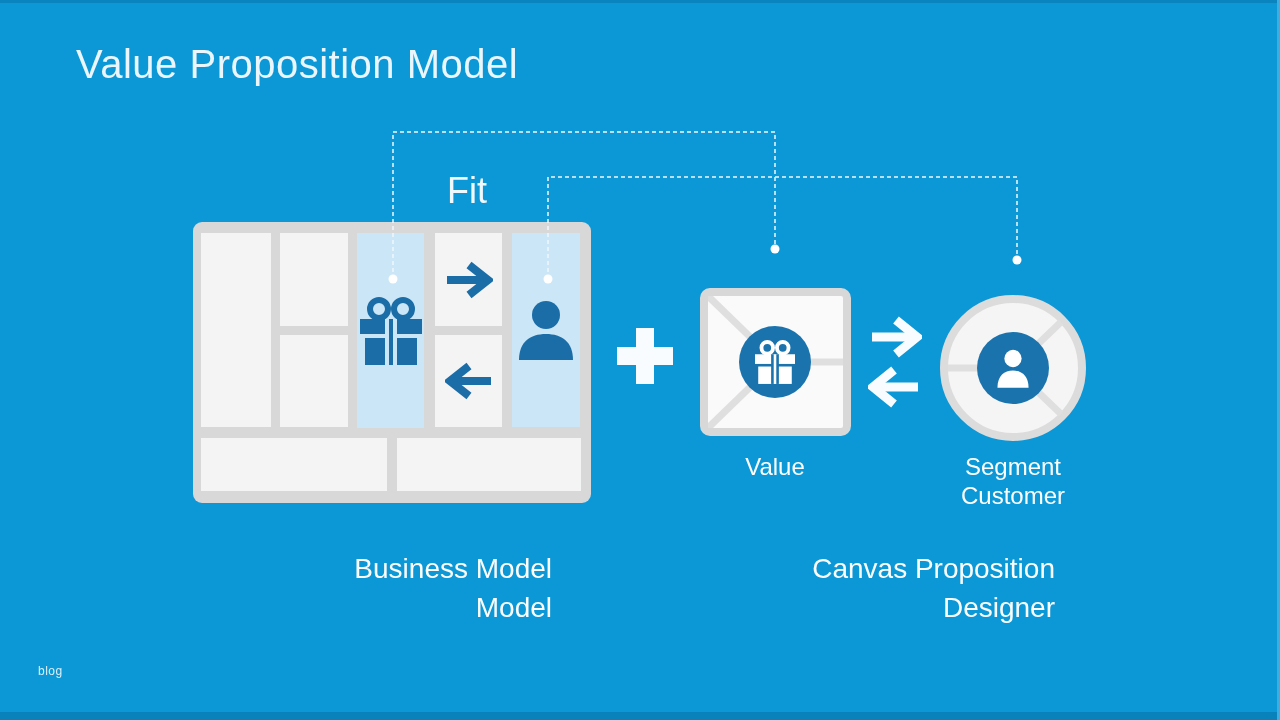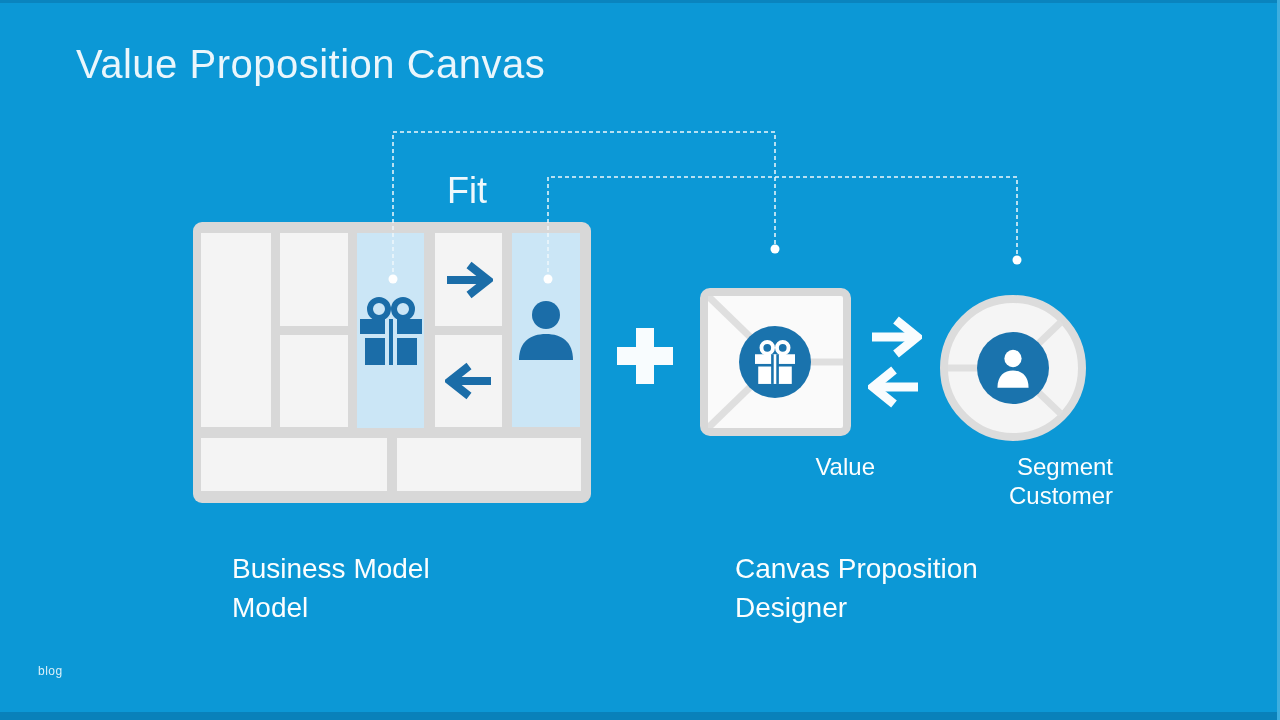--- a/index.html
+++ b/index.html
@@ -64,47 +64,47 @@
 
   
   .cs-circle{
     position:absolute;left:940px;top:295px;width:146px;height:146px;
     box-sizing:border-box;border:8px solid #DCDCDC;border-radius:50%;
     background:#F5F5F5;z-index:2;
   }
   .cs-badge{left:29px;top:29px;width:72px;height:72px;}
 
   .shape-label{
-    position:absolute;width:200px;text-align:right;z-index:2;
+    position:absolute;width:200px;text-align:center;z-index:2;
     font-size:24px;line-height:29px;color:#FDFEFE;font-weight:400;
   }
   .vp-label{left:675px;top:452px;}
   .cs-label{left:913px;top:452px;}
 
   .caption{
-    position:absolute;width:320px;text-align:left;z-index:2;
+    position:absolute;width:320px;text-align:right;z-index:2;
     font-size:28px;line-height:39px;color:#FCFEFE;font-weight:400;
   }
   .bmc-caption{left:232px;top:549px;}
   .vpd-caption{left:735px;top:549px;}
 
   .watermark{
     position:absolute;left:38px;top:664px;
     font-size:12px;color:rgba(255,255,255,.85);letter-spacing:.5px;
   }
 </style>
 </head>
 <body>
 
 <div class="slide">
   <div class="edge-top"></div>
   <div class="edge-bottom"></div>
   <div class="edge-right"></div>
 
-  <div class="title">Value Proposition Canvas</div>
+  <div class="title">Value Proposition Model</div>
 
   <svg class="connectors" width="1280" height="720">
     <path d="M393 279 L393 132 L775 132 L775 249" fill="none" stroke="#EFF8FC" stroke-width="1.5" stroke-dasharray="4 3"></path>
     <path d="M548 279 L548 177 L1017 177 L1017 260" fill="none" stroke="#EFF8FC" stroke-width="1.5" stroke-dasharray="4 3"></path>
     <circle cx="393" cy="279" r="4.5" fill="#FFFFFF"></circle>
     <circle cx="775" cy="249" r="4.5" fill="#FFFFFF"></circle>
     <circle cx="548" cy="279" r="4.5" fill="#FFFFFF"></circle>
     <circle cx="1017" cy="260" r="4.5" fill="#FFFFFF"></circle>
   </svg>
 

